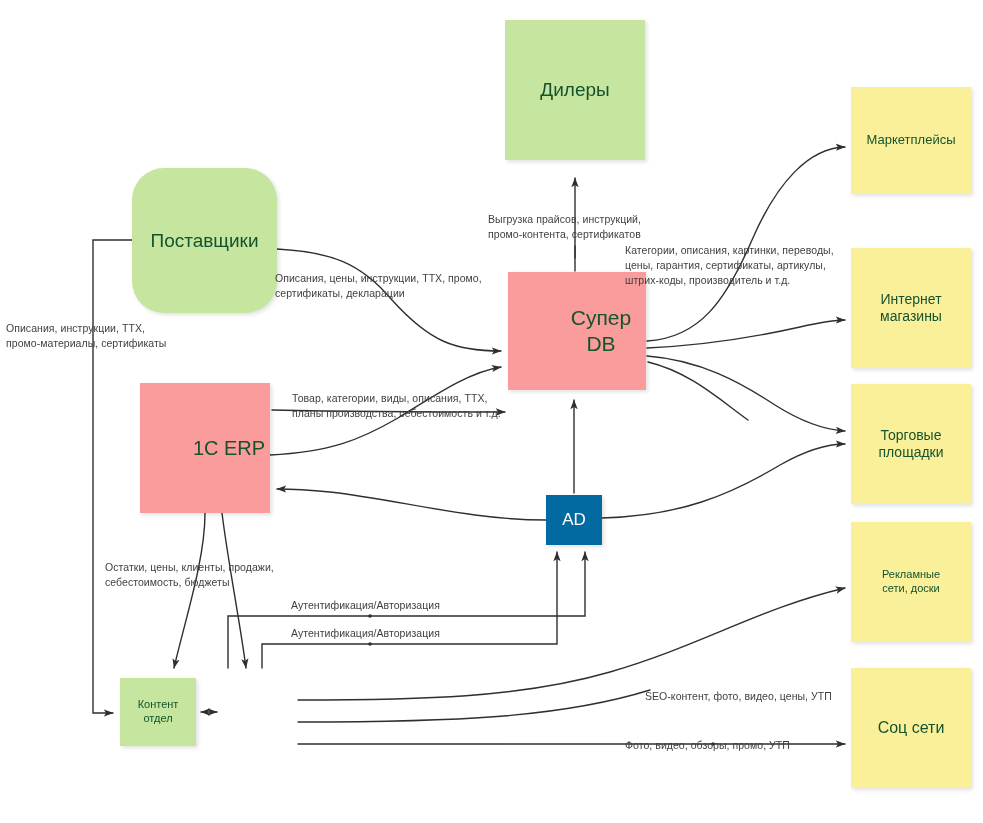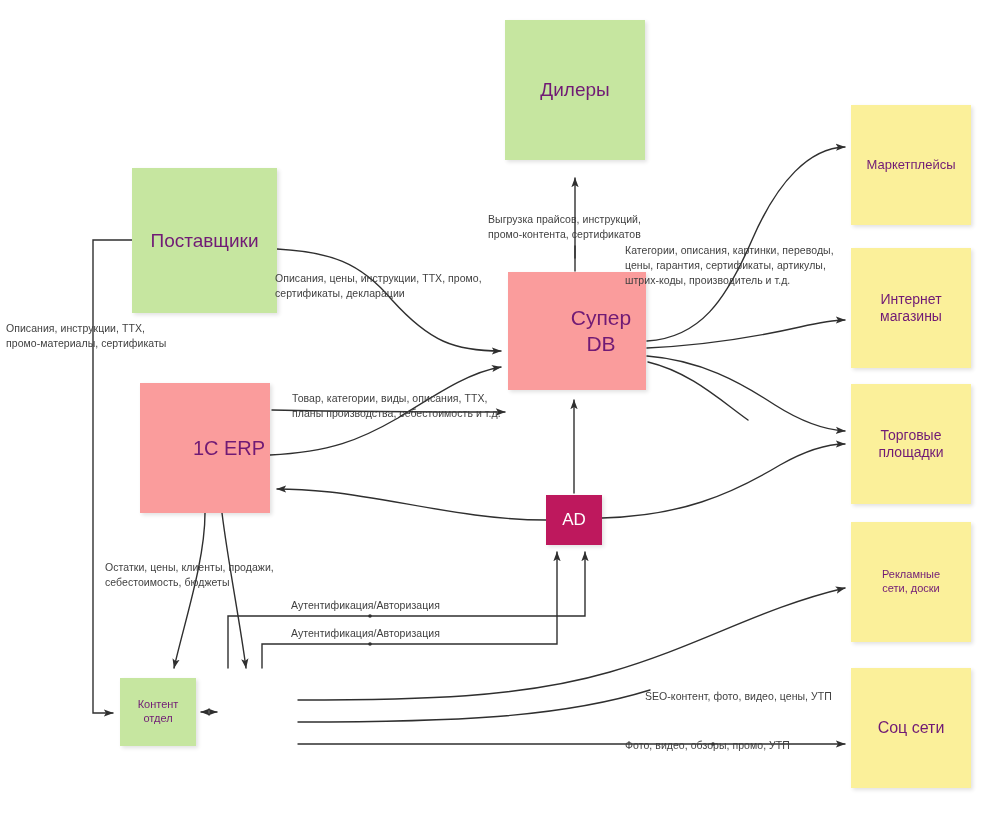--- a/index.html
+++ b/index.html
@@ -24,28 +24,28 @@
     pointer-events: none;
   }
   .node {
     position: absolute;
     box-sizing: border-box;
     display: flex;
     align-items: center;
     justify-content: center;
     text-align: center;
     line-height: 1.25;
-    color: #701a75;
+    color: #14532d;
     box-shadow: 2px 2px 4px rgba(0,0,0,0.12);
     white-space: pre-line;
   }
   .node.green  { background: #c6e6a0; }
   .node.pink   { background: #fa9c9c; padding-left: 48px; }
   .node.yellow { background: #fbf09a; }
-  .node.black  { background: #be185d; color: #ffffff; }
+  .node.black  { background: #0369a1; color: #ffffff; }
 
   .edge-label {
     position: absolute;
     font-size: 10.5px;
     color: #3f3f3f;
     line-height: 1.45;
     white-space: pre-line;
     letter-spacing: 0.05px;
   }
 </style>
@@ -108,33 +108,33 @@
       <path d="M 201 712 L 217 712" marker-end="url(#arrow)" marker-start="url(#arrow-start)"></path>
 
       <circle cx="370" cy="616" r="1.8" fill="#2f2f2f" stroke="none"></circle>
       <circle cx="370" cy="644" r="1.8" fill="#2f2f2f" stroke="none"></circle>
       <circle cx="713" cy="744" r="1.8" fill="#2f2f2f" stroke="none"></circle>
     </g>
   </svg>
 
   <div class="node green" style="left:505px; top:20px; width:140px; height:140px; font-size:19px;">Дилеры</div>
 
-  <div class="node green" style="left:132px; top:168px; width:145px; height:145px; font-size:19px;">Поставщики</div>
+  <div class="node green" style="left:132px; top:168px; width:145px; height:145px; font-size:19px;border-radius:32px;">Поставщики</div>
 
   <div class="node pink" style="left:140px; top:383px; width:130px; height:130px; font-size:20px;">1C ERP</div>
 
   <div class="node pink" style="left:508px; top:272px; width:138px; height:118px; font-size:21px;">Супер DB</div>
 
   <div class="node black" style="left:546px; top:495px; width:56px; height:50px; font-size:17px;">AD</div>
 
   <div class="node green" style="left:120px; top:678px; width:76px; height:68px; font-size:11px;">Контент
 отдел</div>
 
 
-  <div class="node yellow" style="left:851px; top:87px; width:120px; height:120px; font-size:13px;margin-top:18px;">Маркетплейсы</div>
+  <div class="node yellow" style="left:851px; top:87px; width:120px; height:107px; font-size:13px;">Маркетплейсы</div>
 
   <div class="node yellow" style="left:851px; top:248px; width:120px; height:120px; font-size:14px;">Интернет
 магазины</div>
 
   <div class="node yellow" style="left:851px; top:384px; width:120px; height:120px; font-size:14px;">Торговые
 площадки</div>
 
   <div class="node yellow" style="left:851px; top:522px; width:120px; height:120px; font-size:11px;">Рекламные
 сети, доски</div>
 

